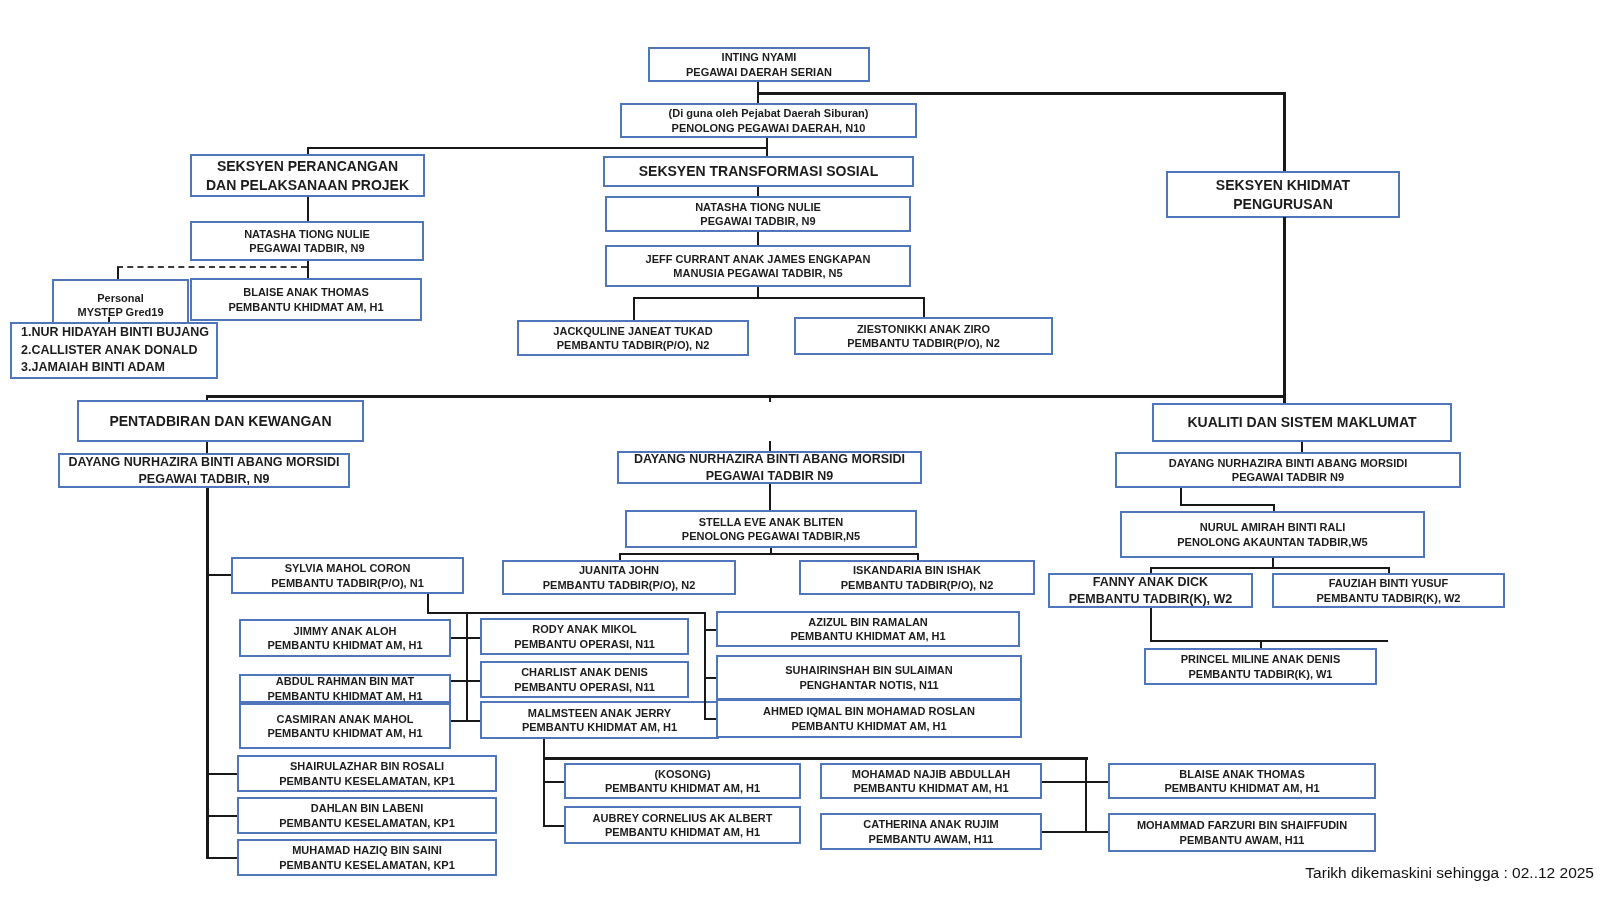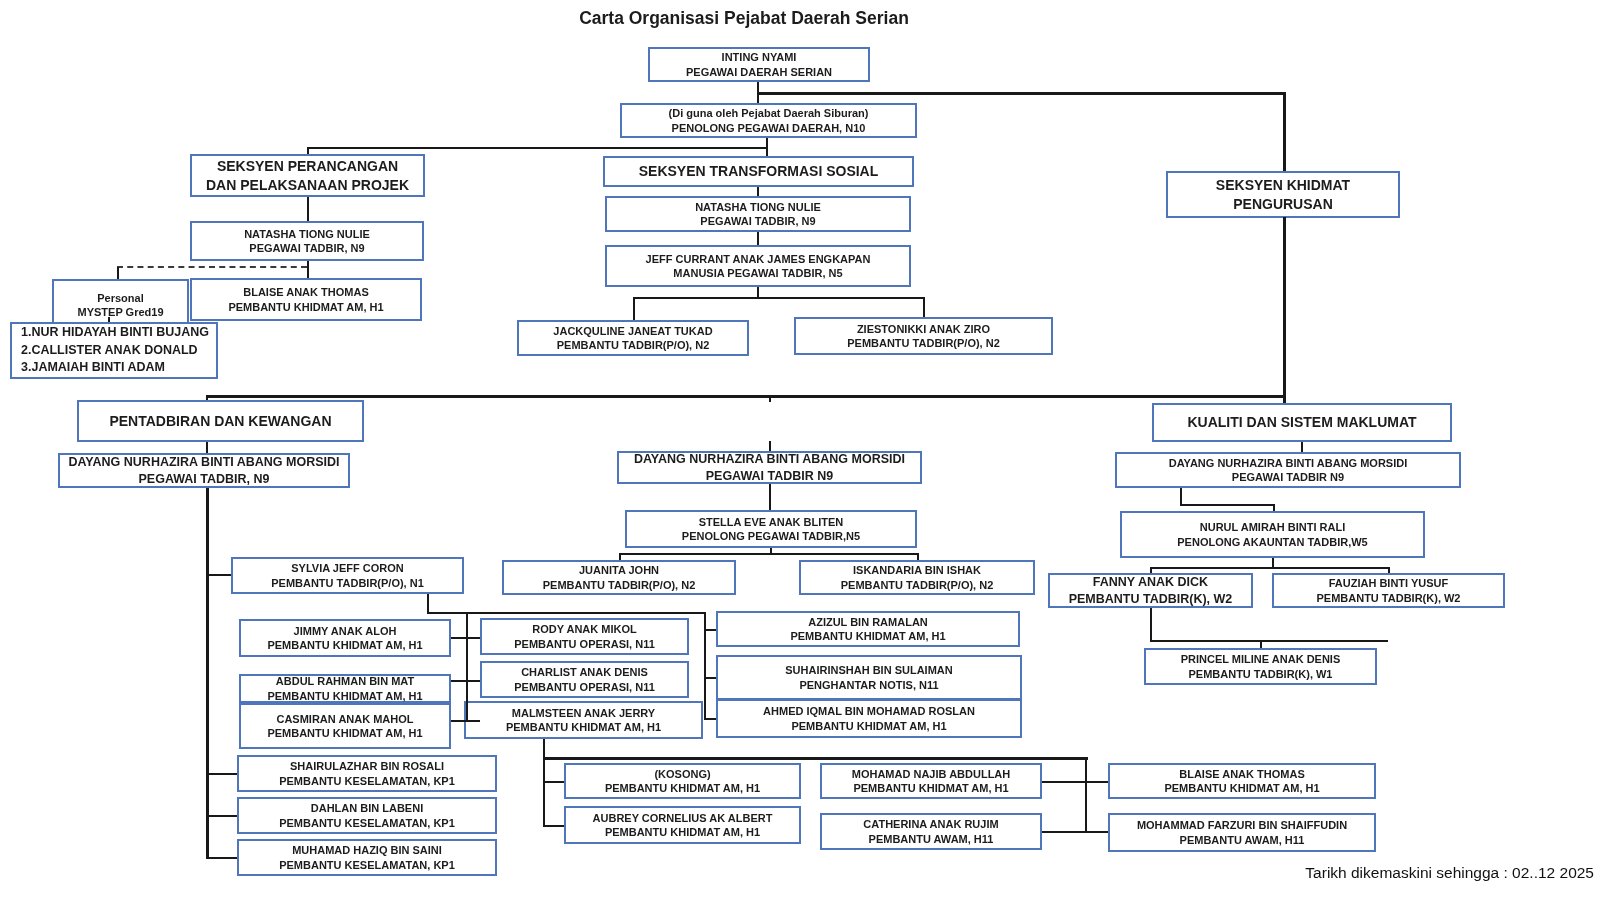--- a/index.html
+++ b/index.html
@@ -18,21 +18,20 @@
   .v{width:2px;}
   .h.t{height:3px;}
   .v.t{width:3px;}
   .dh{position:absolute;height:0;border-top:2px dashed #3a3a3a;}
   #footer{position:absolute;right:6px;top:864px;font-size:15.5px;color:#111;}
 </style>
 </head>
 <body>
 
 <div id="canvas">
-  <div id="title">Carta Organisasi Pejabat Daerah Serian</div>
 
   <div class="node" style="left:648px;top:47px;width:222px;height:35px">
     <span>INTING NYAMI</span>
     <span>PEGAWAI DAERAH SERIAN</span>
   </div>
   <div class="node" style="left:620px;top:103px;width:297px;height:35px">
     <span>(Di guna oleh Pejabat Daerah Siburan)</span>
     <span>PENOLONG PEGAWAI DAERAH, N10</span>
   </div>
   <div class="node hdr" style="left:190px;top:154px;width:235px;height:43px">
@@ -99,21 +98,21 @@
   </div>
   <div class="node" style="left:625px;top:510px;width:292px;height:38px">
     <span>STELLA EVE ANAK BLITEN</span>
     <span>PENOLONG PEGAWAI TADBIR,N5</span>
   </div>
   <div class="node" style="left:1120px;top:511px;width:305px;height:47px">
     <span>NURUL AMIRAH BINTI RALI</span>
     <span>PENOLONG AKAUNTAN TADBIR,W5</span>
   </div>
   <div class="node" style="left:231px;top:557px;width:233px;height:37px">
-    <span>SYLVIA JEFF CORON</span>
+    <span>SYLVIA MAHOL CORON</span>
     <span>PEMBANTU TADBIR(P/O), N1</span>
   </div>
   <div class="node" style="left:502px;top:560px;width:234px;height:35px">
     <span>JUANITA JOHN</span>
     <span>PEMBANTU TADBIR(P/O), N2</span>
   </div>
   <div class="node" style="left:799px;top:560px;width:236px;height:35px">
     <span>ISKANDARIA  BIN ISHAK</span>
     <span>PEMBANTU TADBIR(P/O), N2</span>
   </div>
@@ -150,21 +149,21 @@
     <span>PEMBANTU OPERASI, N11</span>
   </div>
   <div class="node" style="left:716px;top:655px;width:306px;height:45px">
     <span>SUHAIRINSHAH BIN SULAIMAN</span>
     <span>PENGHANTAR NOTIS, N11</span>
   </div>
   <div class="node" style="left:239px;top:703px;width:212px;height:46px">
     <span>CASMIRAN ANAK MAHOL</span>
     <span>PEMBANTU KHIDMAT AM, H1</span>
   </div>
-  <div class="node" style="left:464px;top:701px;width:239px;height:38px">
+  <div class="node" style="left:480px;top:701px;width:239px;height:38px">
     <span>MALMSTEEN ANAK JERRY</span>
     <span>PEMBANTU KHIDMAT AM, H1</span>
   </div>
   <div class="node" style="left:716px;top:699px;width:306px;height:39px">
     <span>AHMED IQMAL BIN MOHAMAD ROSLAN</span>
     <span>PEMBANTU KHIDMAT AM, H1</span>
   </div>
   <div class="node" style="left:237px;top:755px;width:260px;height:37px">
     <span>SHAIRULAZHAR BIN ROSALI</span>
     <span>PEMBANTU KESELAMATAN, KP1</span>

